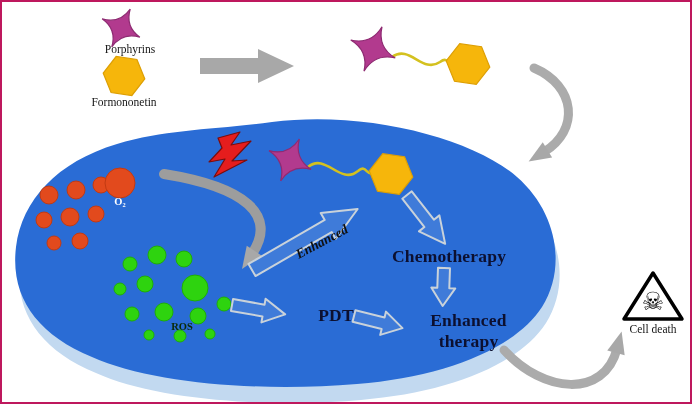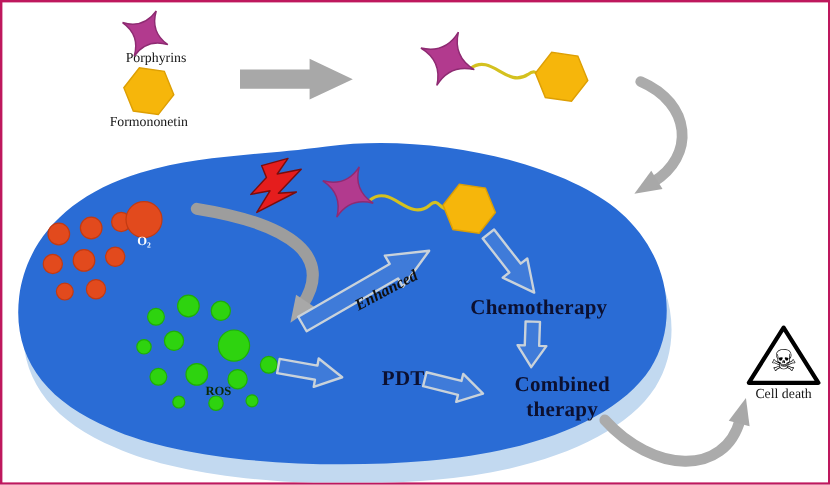--- a/index.html
+++ b/index.html
@@ -116,19 +116,19 @@
   <div class="lbl white" style="left:103px;top:174px;width:30px;">O₂</div>
 
   <div class="lbl roslbl" style="left:160px;top:279px;width:40px;margin-top:40px;">ROS</div>
 
   <div class="lbl enh" style="left:268px;top:232px;width:104px;">Enhanced</div>
 
   <div class="lbl bigbold" style="left:362px;top:244px;width:170px;">Chemotherapy</div>
 
   <div class="lbl bigbold" style="left:304px;top:303px;width:60px;">PDT</div>
 
-  <div class="lbl bigbold wrapnarrow" style="left:404px;top:308px;width:125px;">Combined therapy</div>
+  <div class="lbl bigbold wrapnarrow" style="left:404px;top:308px;width:125px;">Enhanced therapy</div>
 
   <div class="lbl skull" style="left:624px;top:286px;width:54px;">☠</div>
 
   <div class="lbl" style="left:606px;top:321px;width:90px;">Cell death</div>
 
 </div>
 
 </body></html>

